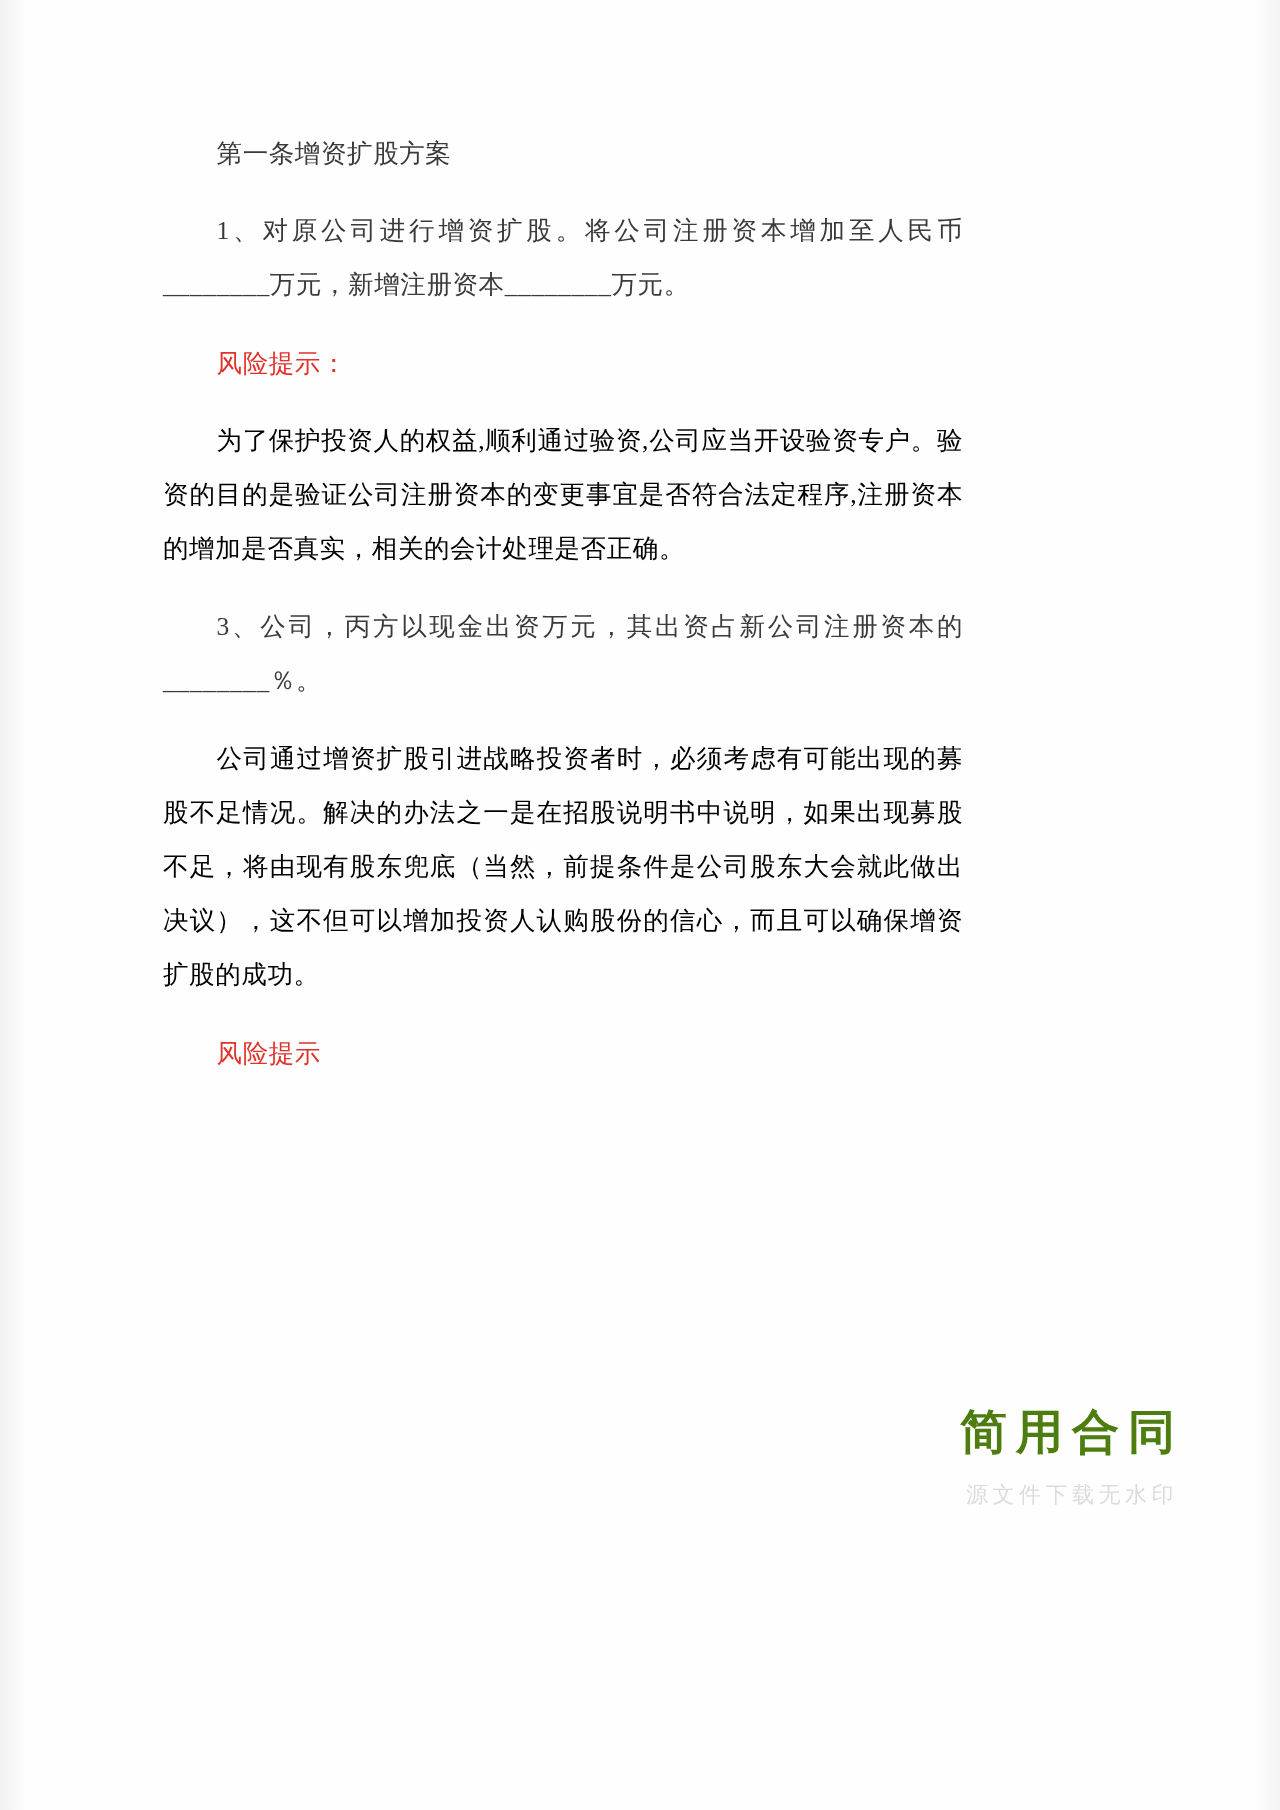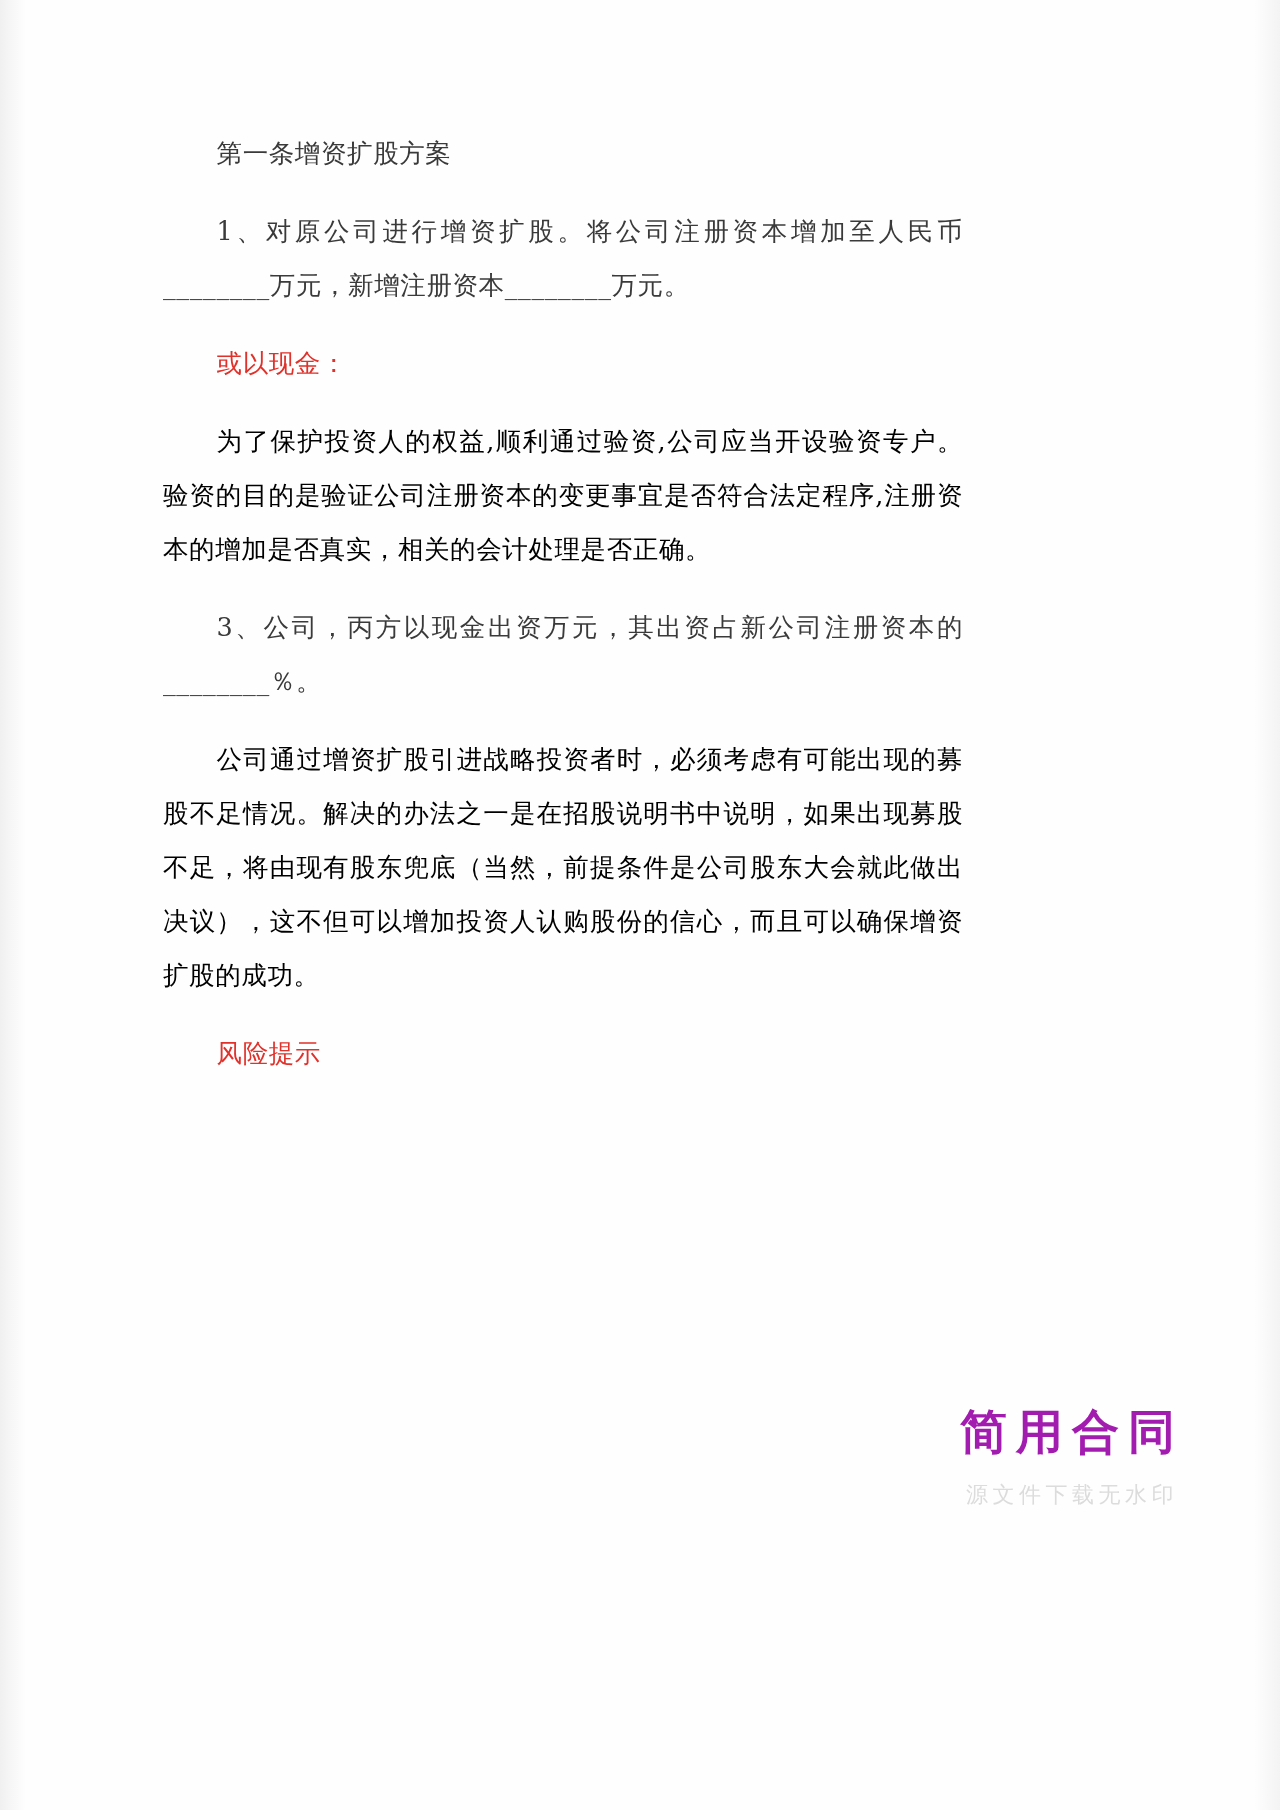--- a/index.html
+++ b/index.html
@@ -54,21 +54,21 @@
     letter-spacing: 0.6px;
     text-align: justify;
     text-justify: inter-character;
     color: #3a3a3a;
     font-family: "DejaVu Serif", "Liberation Serif", serif;
     font-weight: 400;
   }
 
   p.para + p.para { margin-top: 24px; }
 
-  p.indent { text-indent: 2.1em; }
+  p.indent { text-indent: 2.1em; font-family: Liberation Serif, serif; }
 
   p.red {
     color: #000000;
   }
 
   p.heading {
     color: #3a3a3a;
     text-indent: 2.1em;
   }
 
@@ -84,21 +84,21 @@
     right: 96px;
     bottom: 300px;
     text-align: center;
     pointer-events: none;
     user-select: none;
   }
   .wm-main {
     font-size: 47px;
     font-weight: 700;
     letter-spacing: 9px;
-    color: #a21caf;
+    color: #4d7c0f;
     font-family: "DejaVu Sans", "Liberation Sans", sans-serif;
     line-height: 1.15;
     white-space: nowrap;
   }
   .wm-sub {
     font-size: 22px;
     letter-spacing: 4.5px;
     color: #dcdcdc;
     font-family: "DejaVu Sans", "Liberation Sans", sans-serif;
     margin-top: 21px;
@@ -109,21 +109,21 @@
 <body>
 
 <div class="page">
 
   <div class="content">
 
     <p class="para heading" id="section-heading">第一条增资扩股方案</p>
 
     <p class="para indent">1、对原公司进行增资扩股。将公司注册资本增加至人民币________万元，新增注册资本________万元。</p>
 
-    <p class="para red-heading">或以现金：</p>
+    <p class="para red-heading">风险提示：</p>
 
     <p class="para red indent">为了保护投资人的权益,顺利通过验资,公司应当开设验资专户。验资的目的是验证公司注册资本的变更事宜是否符合法定程序,注册资本的增加是否真实，相关的会计处理是否正确。</p>
 
 
     <p class="para indent">3、公司，丙方以现金出资万元，其出资占新公司注册资本的________％。</p>
 
     <p class="para red indent">公司通过增资扩股引进战略投资者时，必须考虑有可能出现的募股不足情况。解决的办法之一是在招股说明书中说明，如果出现募股不足，将由现有股东兜底（当然，前提条件是公司股东大会就此做出决议），这不但可以增加投资人认购股份的信心，而且可以确保增资扩股的成功。</p>
 
     <p class="para red-heading">风险提示</p>
 

